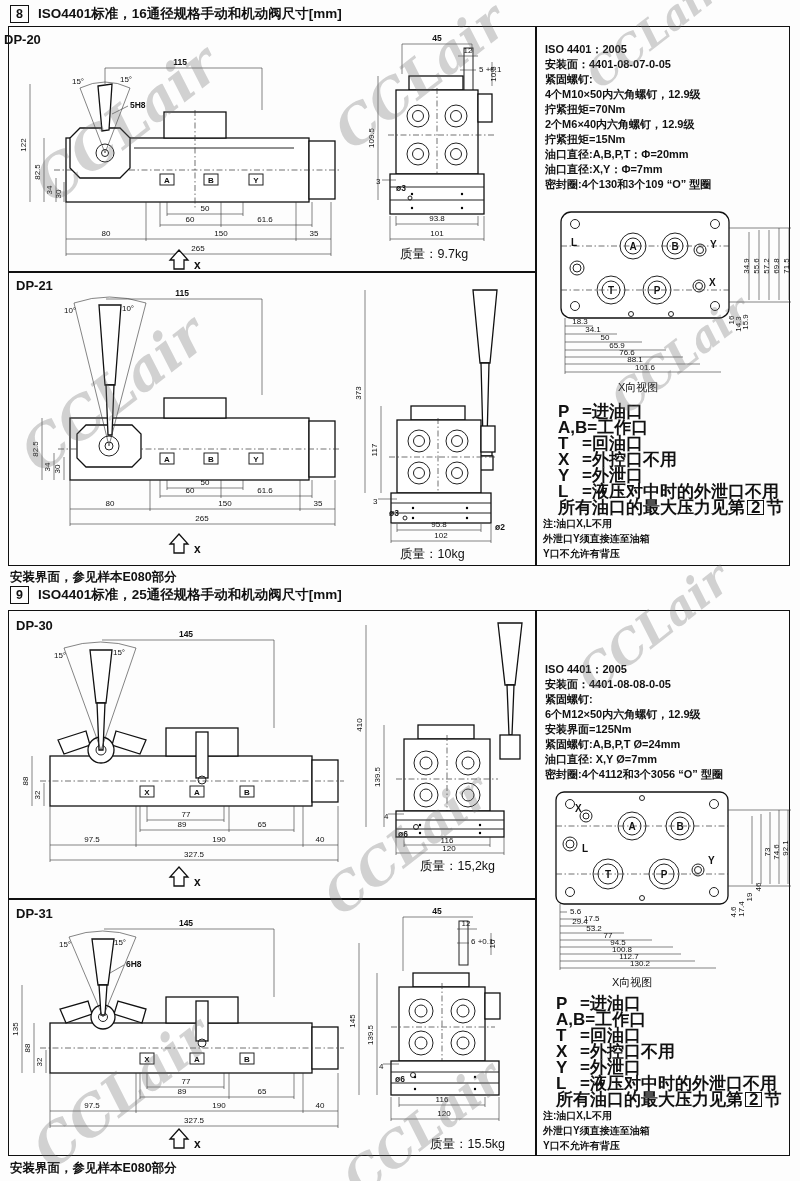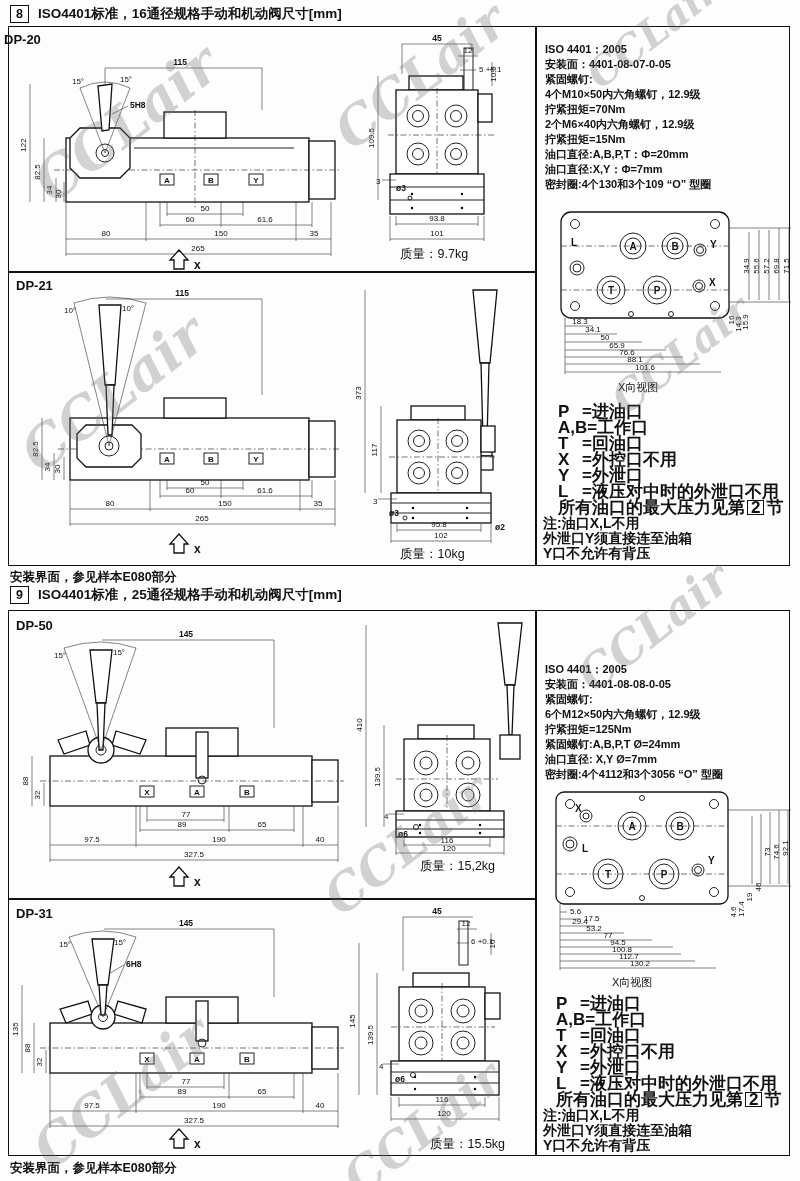--- a/index.html
+++ b/index.html
@@ -8,21 +8,21 @@
   .hdr{position:absolute;display:flex;align-items:center;gap:9px;font-weight:bold;font-size:13.5px;z-index:2}
   .hdr .num{border:1.5px solid #111;padding:0 5px;line-height:16px;font-size:12.5px}
   .frame{position:absolute;border:1.5px solid #111;z-index:1}
   .vline,.hline{position:absolute;background:#111;z-index:2}
   .dp-label{position:absolute;font-weight:bold;font-size:13px;z-index:3}
   .mass{position:absolute;font-size:12.5px;font-weight:normal;z-index:3;white-space:nowrap}
   .info{position:absolute;font-weight:bold;font-size:11px;line-height:15px;white-space:nowrap;z-index:3}
   .legend{position:absolute;font-weight:bold;font-size:17px;line-height:16px;white-space:nowrap;z-index:3}
   .legend .k{display:inline-block;min-width:24px}
   .boxnum{display:inline-block;border:1.4px solid #111;padding:0 3px;margin:0 2px;line-height:13px}
-  .note{position:absolute;font-weight:bold;font-size:14px;line-height:15px;white-space:nowrap;z-index:3}
+  .note{position:absolute;font-weight:bold;font-size:10px;line-height:15px;white-space:nowrap;z-index:3}
   .caption{position:absolute;font-weight:normal;font-size:11px;z-index:3}
   .footer{position:absolute;font-weight:bold;font-size:12.5px;z-index:3}
   .wm{position:absolute;font-family:"DejaVu Serif",serif;font-style:italic;font-weight:bold;
       color:rgba(110,110,110,0.30);transform:rotate(-38deg);pointer-events:none;z-index:6;white-space:nowrap}
   svg{position:absolute;overflow:visible;z-index:3}
   svg text{font-family:"Liberation Sans",sans-serif;fill:#111}
   .ln{stroke:#222;stroke-width:1;fill:none}
   .bd{stroke:#111;stroke-width:1.3;fill:#fff}
   .thin{stroke:#333;stroke-width:0.6;fill:none}
   .dash{stroke:#333;stroke-width:0.7;fill:none;stroke-dasharray:6 2.5 1.5 2.5}
@@ -405,21 +405,21 @@
 
 <div class="hdr" style="left:10px;top:586px">
   <span class="num">9</span>
   <span>ISO4401标准，25通径规格手动和机动阀尺寸[mm]</span>
 </div>
 
 <div class="frame" style="left:8px;top:610px;width:780px;height:544px"></div>
 <div class="vline" style="left:535px;top:610px;width:2px;height:546px"></div>
 <div class="hline" style="left:8px;top:898px;width:527px;height:2px"></div>
 
-<div class="dp-label" style="left:16px;top:618px">DP-50</div>
+<div class="dp-label" style="left:16px;top:618px">DP-30</div>
 <div class="dp-label" style="left:16px;top:906px">DP-31</div>
 
 <svg style="left:14px;top:628px" width="330" height="262" viewBox="0 0 330 262">
   <g>
     <rect class="bd" x="36" y="128" width="262" height="50"></rect>
     <rect class="bd" x="152" y="100" width="72" height="28"></rect>
     <rect class="bd" x="182" y="104" width="12" height="46"></rect>
     <rect class="bd" x="298" y="132" width="26" height="42"></rect>
     <circle class="ln" cx="188" cy="152" r="4"></circle>
     <line class="dash" x1="26" y1="153" x2="330" y2="153"></line>
@@ -653,21 +653,21 @@
 
 <div class="mass" style="left:430px;top:1136px">
   <span>质量：</span><span>15.5kg</span>
 </div>
 
 <div class="info" style="left:545px;top:662px">
   <div>ISO 4401：2005</div>
   <div>安装面：4401-08-08-0-05</div>
   <div>紧固螺钉:</div>
   <div>6个M12×50内六角螺钉，12.9级</div>
-  <div>拧紧扭矩=125Nm</div>
+  <div>安装界面=125Nm</div>
   <div>紧固螺钉:A,B,P,T Ø=24mm</div>
   <div>油口直径: X,Y Ø=7mm</div>
   <div>密封圈:4个4112和3个3056 “O” 型圈</div>
 </div>
 
 <svg style="left:548px;top:782px" width="245" height="190" viewBox="0 0 245 190">
   <g>
     <rect class="bd" x="8" y="10" width="172" height="112" rx="8"></rect>
     <circle class="ln" cx="22" cy="22" r="4.5"></circle>
       <circle class="ln" cx="166" cy="22" r="4.5"></circle>

